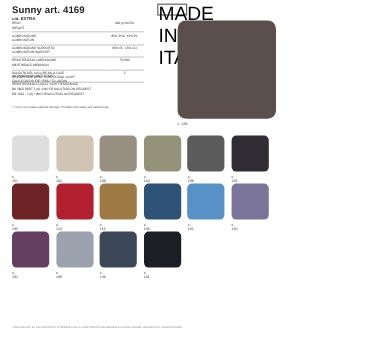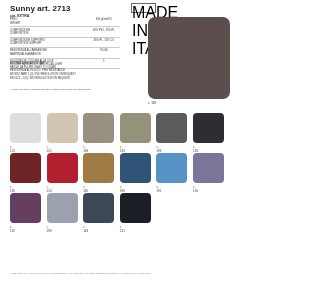--- a/index.html
+++ b/index.html
@@ -16,21 +16,21 @@
   .bigsw{position:absolute;left:148px;top:17px;width:82px;height:82px;border-radius:7px;background:#5a4f4d;}
   .biglabel{position:absolute;left:148px;top:101px;font-size:3px;color:#444;}
   .grid{position:absolute;left:10px;top:113px;}
   .sw{position:absolute;width:31px;height:30px;border-radius:4px;}
   .swl{position:absolute;font-size:3px;color:#444;}
   .footer{position:absolute;left:10px;top:272px;font-size:2.2px;color:#888;}
 </style>
 </head>
 <body>
 
-<div class="title">Sunny art. 2713</div>
+<div class="title">Sunny art. 4169</div>
 <div class="subtitle">cat. EXTRA</div>
 
 <div class="care"></div>
 <div class="codebox">MADE IN ITALY</div>
 
 <table class="spec">
     <tbody id="spec-body">
       <tr>
         <td>
           <div>PESO</div>

